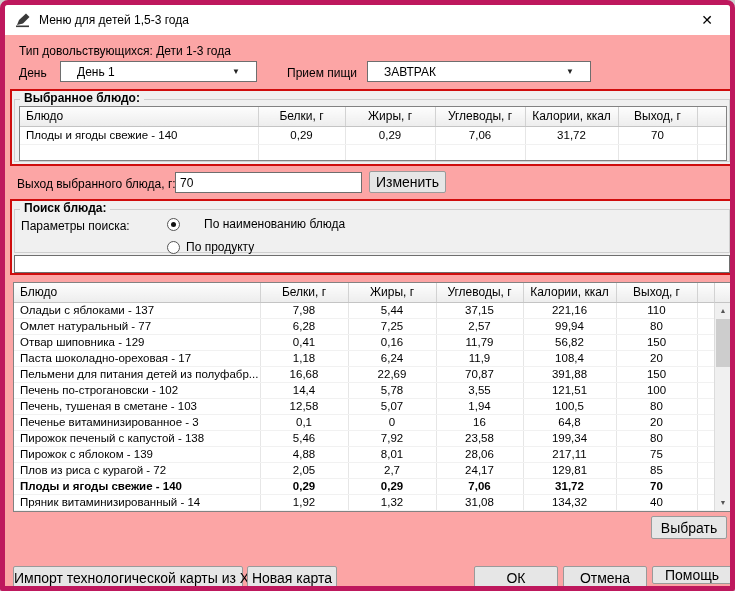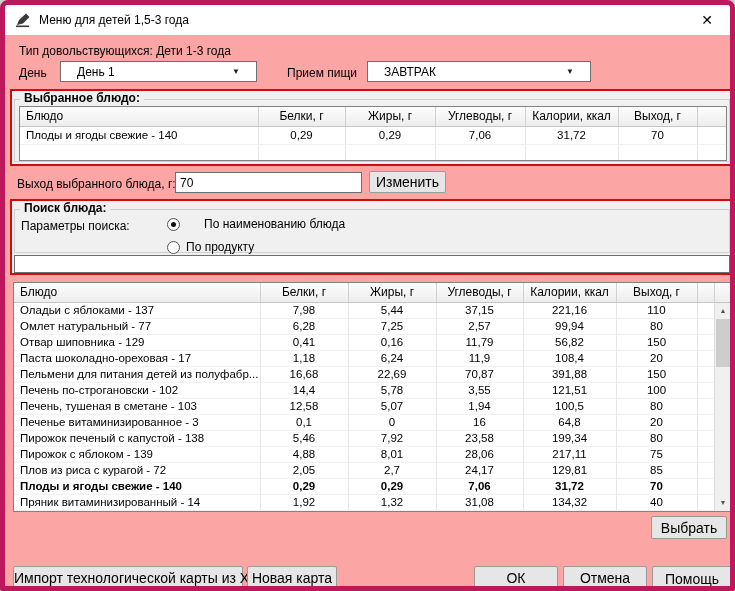--- a/index.html
+++ b/index.html
@@ -312,14 +312,14 @@
       <div class="sb-btn down">▼</div>
     </div>
   </div>
 
   <button class="btn" style="left:646px; top:511px; width:76px; height:23px;">Выбрать</button>
 
   <button class="btn" style="left:8px; top:561px; width:230px; height:23px;">Импорт технологической карты из XML</button>
   <button class="btn" style="left:242px; top:561px; width:90px; height:23px;">Новая карта</button>
   <button class="btn" style="left:469px; top:561px; width:84px; height:23px;">ОК</button>
   <button class="btn" style="left:558px; top:561px; width:84px; height:23px;">Отмена</button>
-  <button class="btn" style="left:647px; top:561px; width:80px; height:26px;">Помощь</button>
+  <button class="btn" style="left:647px; top:561px; width:80px; height:18px;">Помощь</button>
 </div>
 
 </body></html>

